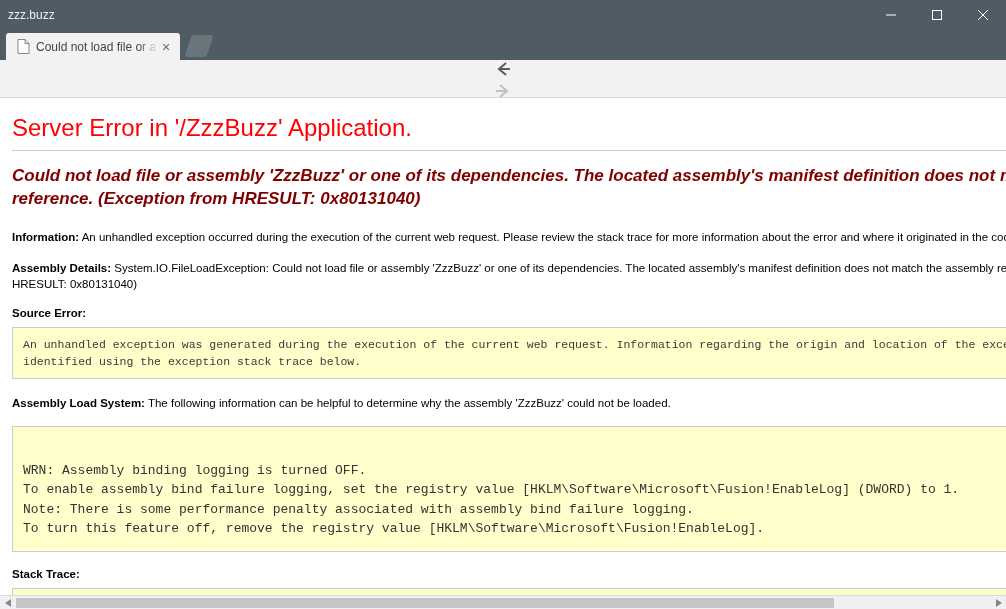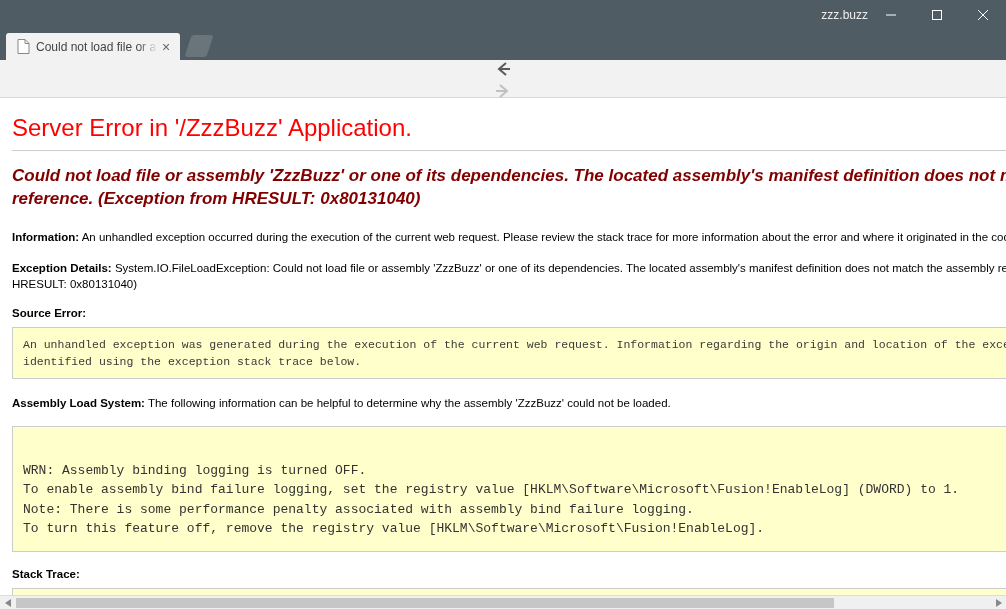--- a/index.html
+++ b/index.html
@@ -1,21 +1,21 @@
 <!DOCTYPE html>
 <html><head>
 <meta charset="utf-8">
 <style>
   * { box-sizing: border-box; }
   html, body { margin:0; padding:0; height:100%; font-family: "Segoe UI", Tahoma, sans-serif; overflow:hidden; }
   body { background:#fff; }
 
   
   .titlebar { height:30px; background:#505C64; display:flex; align-items:center; color:#fff; font-size:12px; }
-  .titlebar .title { flex:1; text-align:right; font-size:12px; color:#eee; }
+  .titlebar .title { flex:1; text-align:left; font-size:12px; color:#eee; }
   .winbtns { display:flex; height:30px; }
   .winbtn { width:46px; display:flex; align-items:center; justify-content:center; color:#fff; }
   .winbtn svg { stroke:#fff; }
 
   
   .tabstrip { height:32px; background:#505C64; display:flex; align-items:flex-end; padding-left:6px; margin-top:-2px;}
   .tab { height:27px; background:#F2F2F2; display:flex; align-items:center; padding:0 10px; font-size:12px; color:#444;
          border-top-left-radius:3px; border-top-right-radius:3px; max-width:180px; position:relative;}
   .tab .favicon { width:14px; height:14px; margin-right:6px; display:flex; align-items:center; justify-content:center;}
   .tab .tabtext { white-space:nowrap; overflow:hidden; text-overflow:clip; max-width:120px; }
@@ -150,21 +150,21 @@
     <h1 class="err-title">Server Error in '/ZzzBuzz' Application.</h1>
     <hr class="hr1">
     <h2 class="err-sub">Could not load file or assembly 'ZzzBuzz' or one of its dependencies. The located assembly's manifest definition does not match the assembly reference. (Exception from HRESULT: 0x80131040)</h2>
 
     <div class="blk">
       <b>Information:</b>
       <span>An unhandled exception occurred during the execution of the current web request. Please review the stack trace for more information about the error and where it originated in the code.</span>
     </div>
 
     <div class="blk">
-      <b>Exception Details:</b>
+      <b>Assembly Details:</b>
       <span>System.IO.FileLoadException: Could not load file or assembly 'ZzzBuzz' or one of its dependencies. The located assembly's manifest definition does not match the assembly reference. (Exception from HRESULT: 0x80131040)</span>
     </div>
 
     <div class="sect-label">Source Error:</div>
     <div class="codebox">An unhandled exception was generated during the execution of the current web request. Information regarding the origin and location of the exception can be identified using the exception stack trace below.</div>
 
     <div class="blk">
       <b>Assembly Load System:</b>
       <span>The following information can be helpful to determine why the assembly 'ZzzBuzz' could not be loaded.</span>
     </div>

